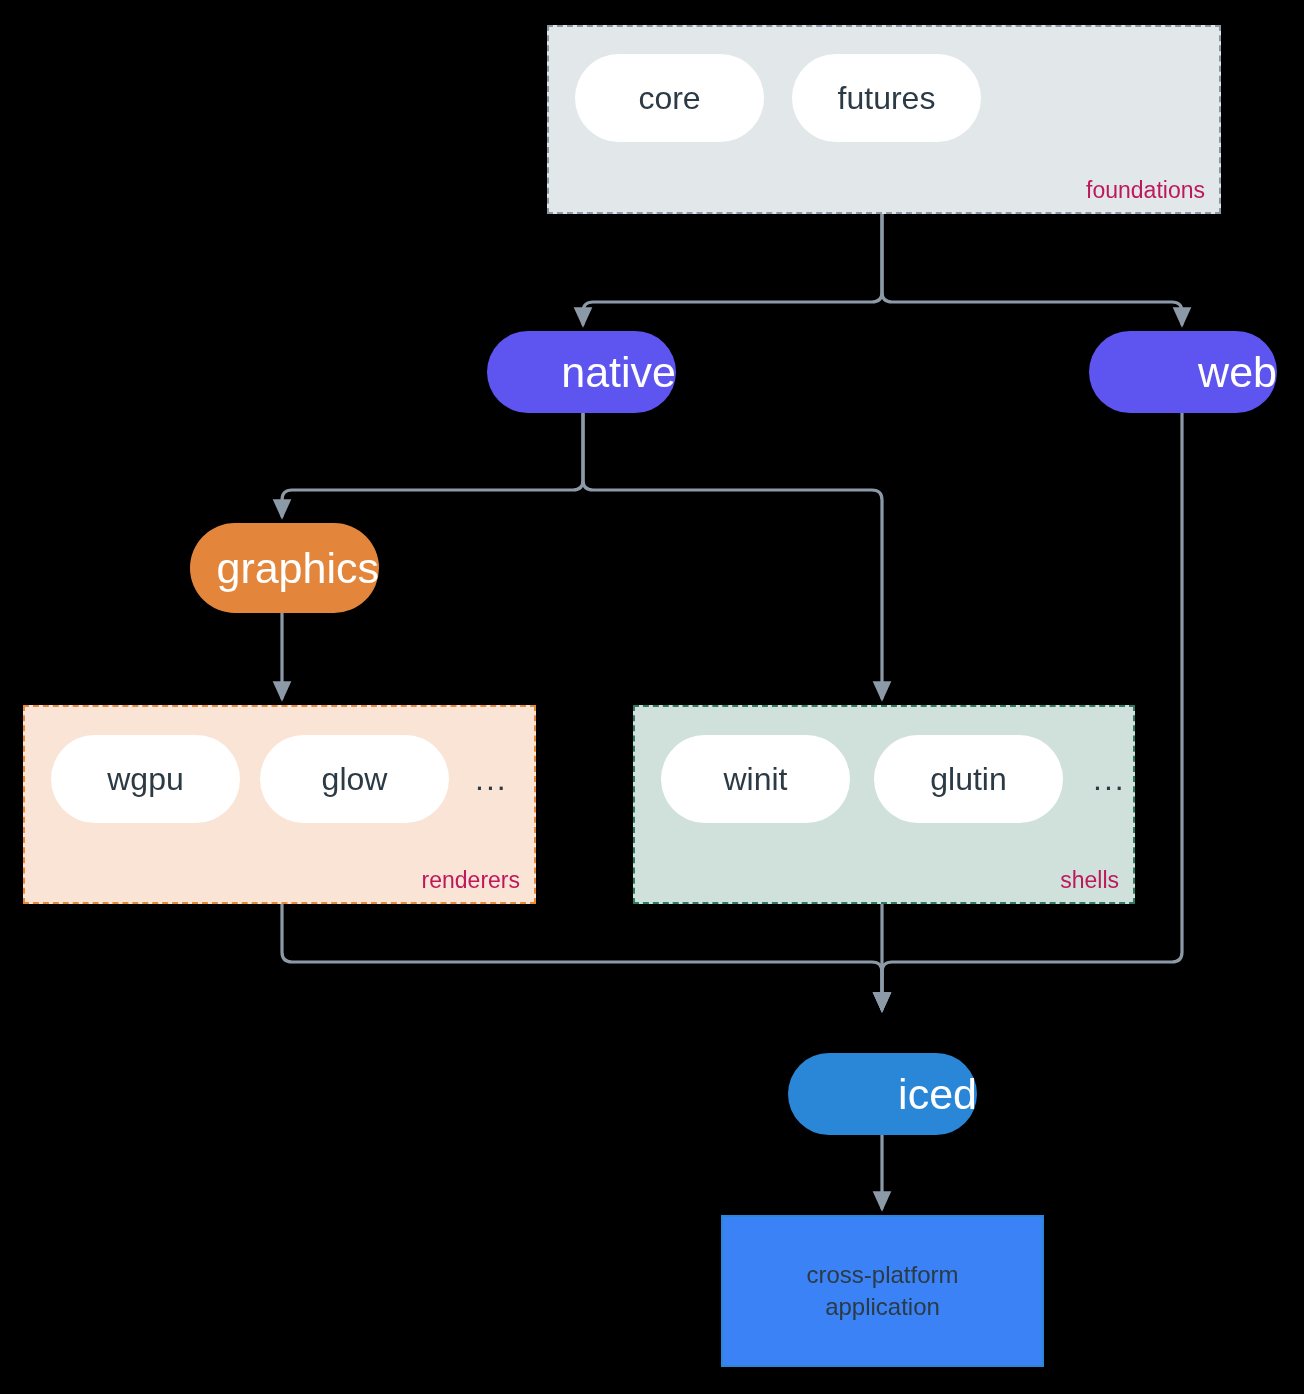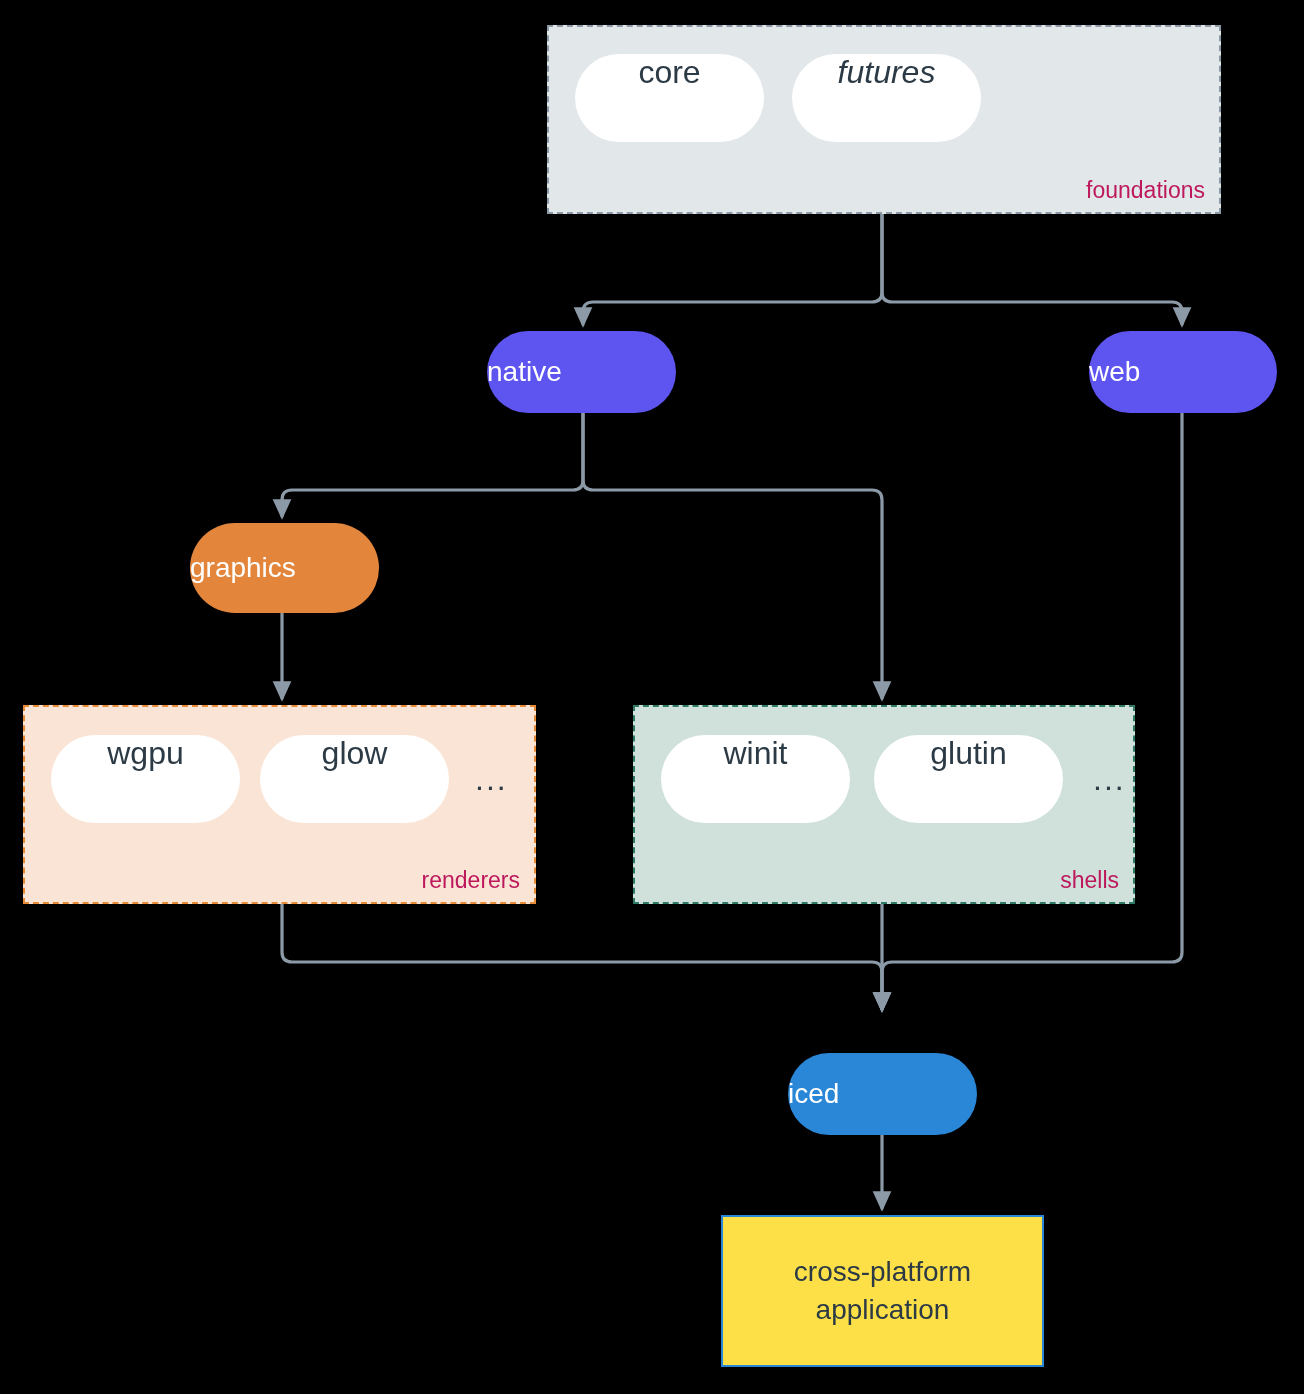--- a/index.html
+++ b/index.html
@@ -64,21 +64,21 @@
     background: #cfe1da;
     border-color: #2e7a66;
     padding-left: 21px;
   }
 
   
   .pill {
     background: #ffffff;
     border-radius: 999px;
     display: flex;
-    align-items: flex-start;
+    align-items: center;
     justify-content: center;
     font-size: 32px;
     color: #2b3a45;
     height: 88px;
     box-sizing: border-box;
   }
   .ellipsis {
     font-size: 32px;
     color: #2b3a45;
     letter-spacing: 2px;
@@ -86,22 +86,22 @@
     line-height: 1;
   }
 
   
   .node {
     position: absolute;
     box-sizing: border-box;
     border-radius: 999px;
     display: flex;
     align-items: center;
-    justify-content: flex-start;
-    font-size: 28px;
+    justify-content: flex-end;
+    font-size: 43px;
     color: #ffffff;
   }
   #node-native {
     left: 487px; top: 331px;
     width: 189px; height: 82px;
     background: #5e54f0;
   }
   #node-web {
     left: 1089px; top: 331px;
     width: 188px; height: 82px;
@@ -117,27 +117,27 @@
     width: 189px; height: 82px;
     background: #2a87d8;
   }
 
   
   #node-application {
     position: absolute;
     left: 721px; top: 1215px;
     width: 323px; height: 152px;
     box-sizing: border-box;
-    background: #fde047;
+    background: #3b82f6;
     border: 2px solid #2a87d8;
     display: flex;
     flex-direction: column;
     align-items: center;
     justify-content: center;
-    font-size: 28px;
+    font-size: 24px;
     color: #2b3a45;
     line-height: 1.35;
   }
 </style>
 </head>
 <body>
 
 <div id="canvas">
 
   <svg class="edges" viewBox="0 0 1304 1394">
@@ -162,21 +162,21 @@
 
       <path d="M 882 1098 L 882 1208" marker-end="url(#arrow)"></path>
     </g>
   </svg>
 
   <div id="cluster-foundations" class="cluster">
     <div class="cluster-row" style="left:26px; top:27px; gap:28px;">
       <div class="pill" style="width:189px;">
         <span>core</span>
       </div>
-      <div class="pill" style="width:189px;font-style:italic;">
+      <div class="pill" style="width:189px;">
         <span>futures</span>
       </div>
     </div>
     <div class="cluster-label">foundations</div>
   </div>
 
   <div id="cluster-renderers" class="cluster">
     <div class="cluster-row" style="left:26px; top:28px; gap:20px;">
       <div class="pill" style="width:189px;">
         <span>wgpu</span>

